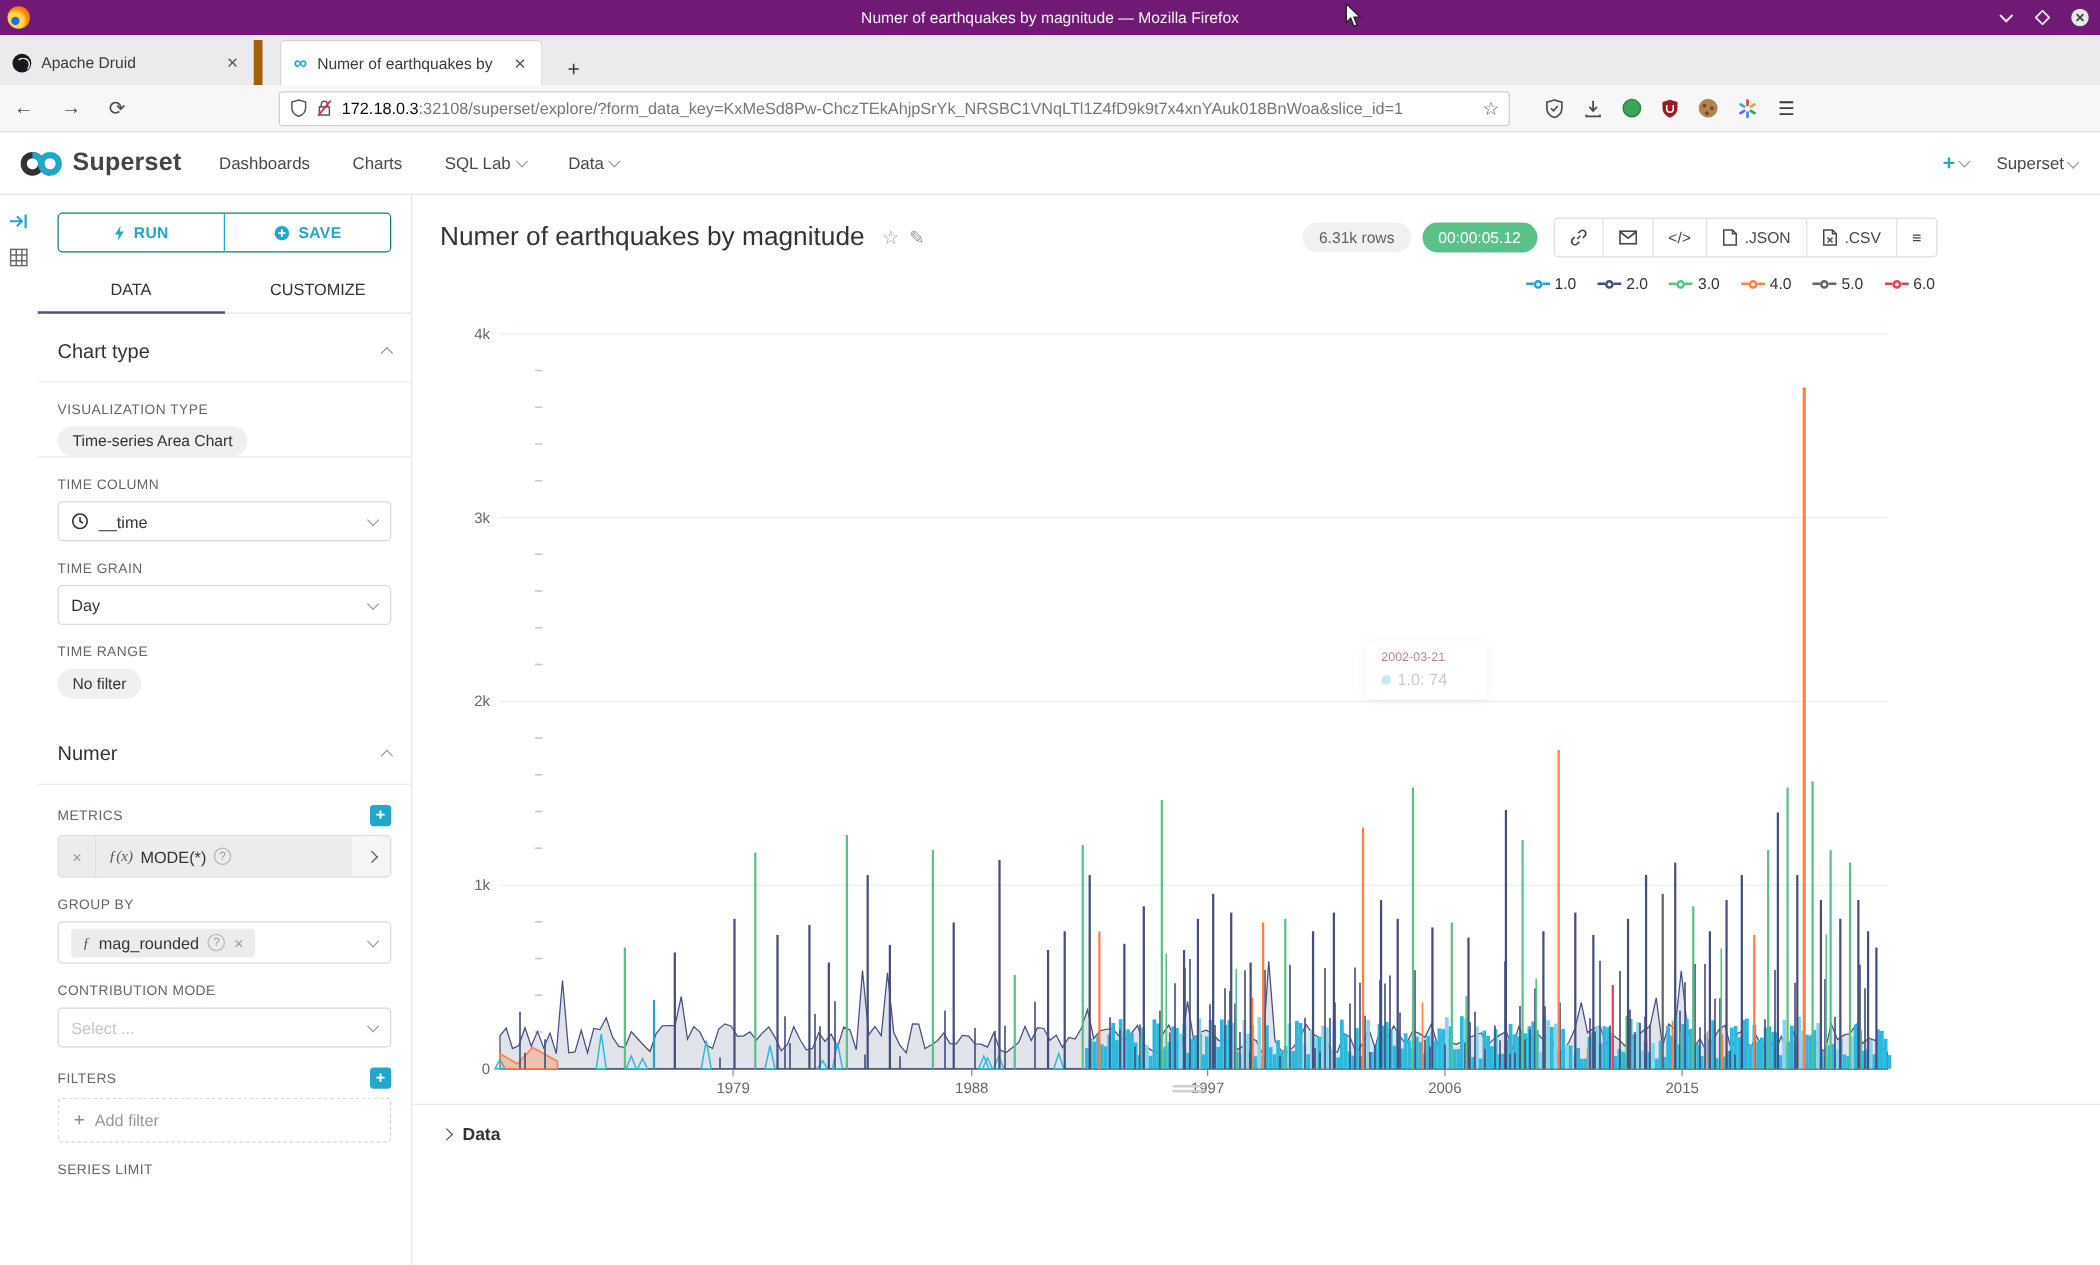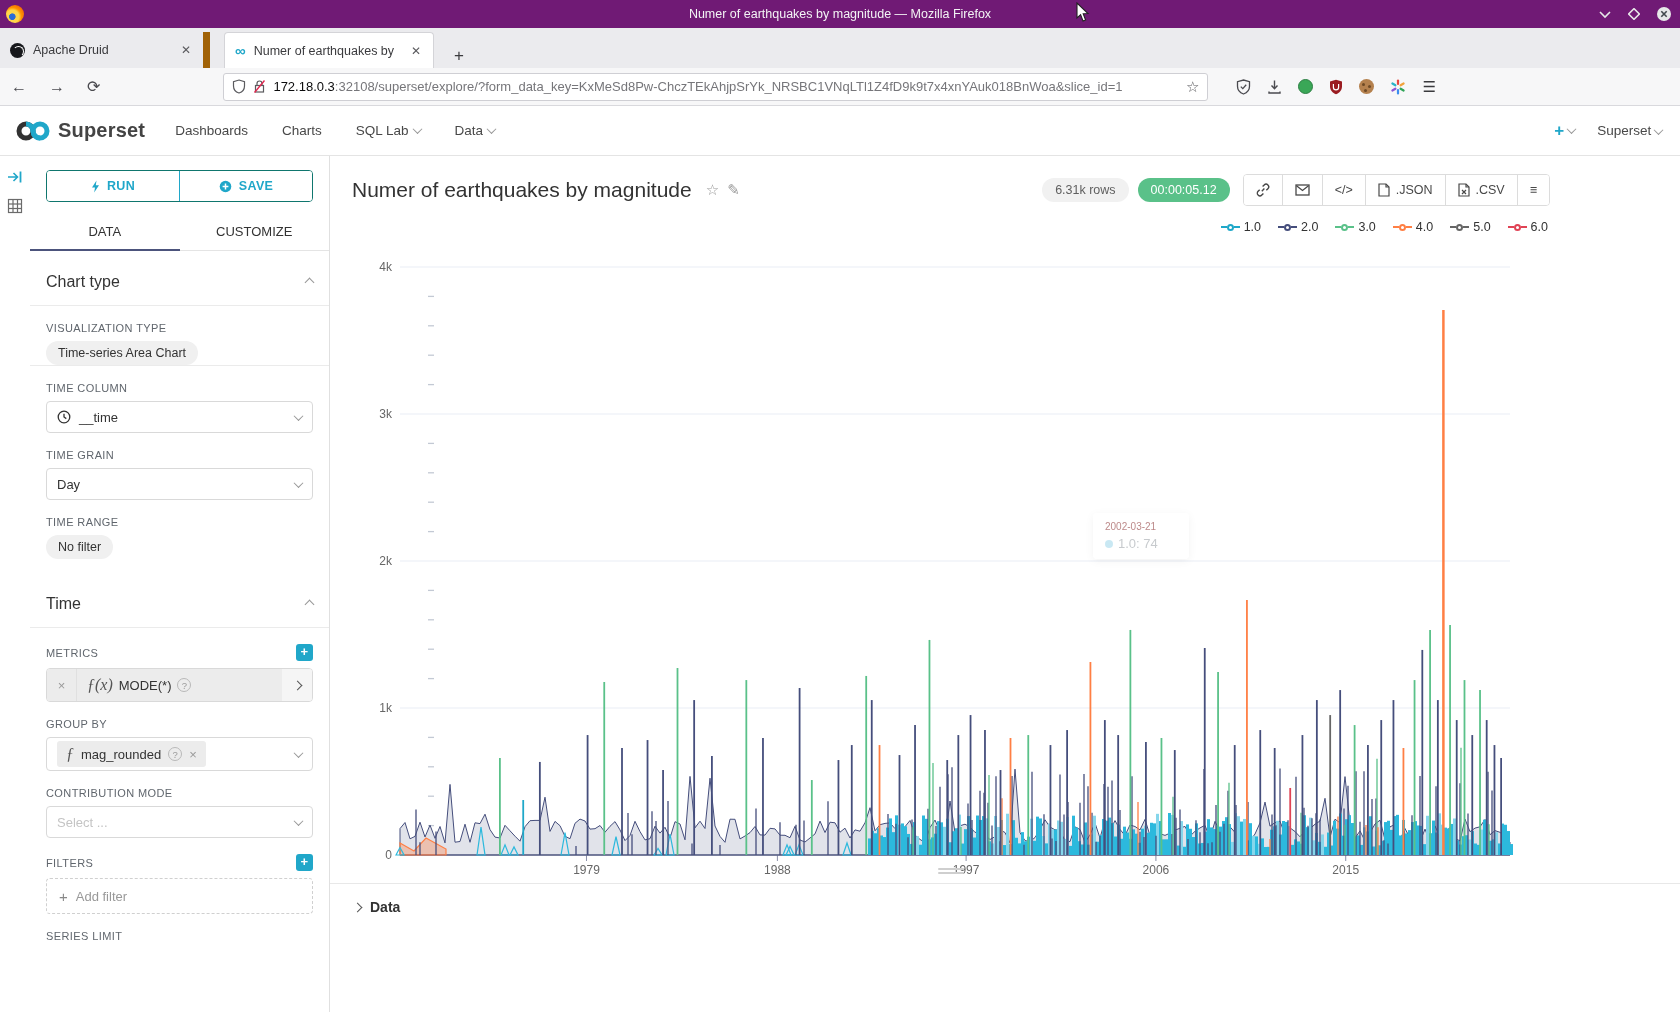--- a/index.html
+++ b/index.html
@@ -84,21 +84,21 @@
     padding:0 10px; font-size:13px; color:#333; gap:8px; background:#fff; }
   .sel .ph { color:#c4c4c4; flex:1; }
   .sel .val { flex:1; }
   .plusbtn { width:17px; height:17px; background:#20A7C9; color:#fff; border-radius:3px; font-size:13px;
     line-height:16px; text-align:center; font-weight:bold; }
   .metricbox { border:1px solid #d9d9d9; border-radius:4px; height:34px; display:flex; align-items:stretch; overflow:hidden; }
   .chip-x { width:30px; background:#ececec; display:flex; align-items:center; justify-content:center;
     color:#9a9a9a; font-size:13px; border-right:1px solid #e0e0e0; }
   .chip-main { flex:1; background:#ececec; display:flex; align-items:center; gap:6px; padding:0 10px; font-size:13px; color:#333; }
   .chip-arrow { width:30px; display:flex; align-items:center; justify-content:center; background:#f5f5f5; }
-  .fx { font-style:italic; font-family:"Liberation Serif", serif; font-size:16px; color:#555; }
+  .fx { font-style:italic; font-family:"Liberation Serif", serif; font-size:12px; color:#555; }
   .qmark { width:14px; height:14px; border:1px solid #b9b9b9; border-radius:50%; color:#9a9a9a; font-size:9.5px;
     display:inline-flex; align-items:center; justify-content:center; }
   .infodot { width:14px; height:14px; background:#9aa0a6; border-radius:50%; color:#fff; font-size:9.5px; font-weight:bold;
     display:inline-flex; align-items:center; justify-content:center; font-family:"Liberation Serif", serif; }
   .gchip { background:#ececec; border-radius:3px; display:inline-flex; align-items:center; gap:7px;
     padding:4px 9px; font-size:13px; color:#333; }
   .addfilter { border:1px dashed #d0d0d0; border-radius:4px; height:36px; display:flex; align-items:center;
     gap:8px; padding:0 12px; color:#999; font-size:13px; }
   .addfilter .plus-g { color:#888; font-size:15px; }
 
@@ -308,21 +308,21 @@
     </div>
     <div class="ctl-label">TIME GRAIN</div>
     <div class="sel">
       <span class="val">Day</span>
       <i class="chv"></i>
     </div>
     <div class="ctl-label">TIME RANGE</div>
     <span class="pill">No filter</span>
 
     <div class="sec-h" style="margin-top:14px">
-      <span class="t">Time</span>
+      <span class="t">Numer</span>
       <i class="chv up"></i>
     </div>
     <div class="sec-line"></div>
     <div class="ctl-label">
         <span>METRICS</span>
         <span class="plusbtn">+</span>
       </div>
     <div class="metricbox">
       <span class="chip-x">×</span>
       <span class="chip-main">

